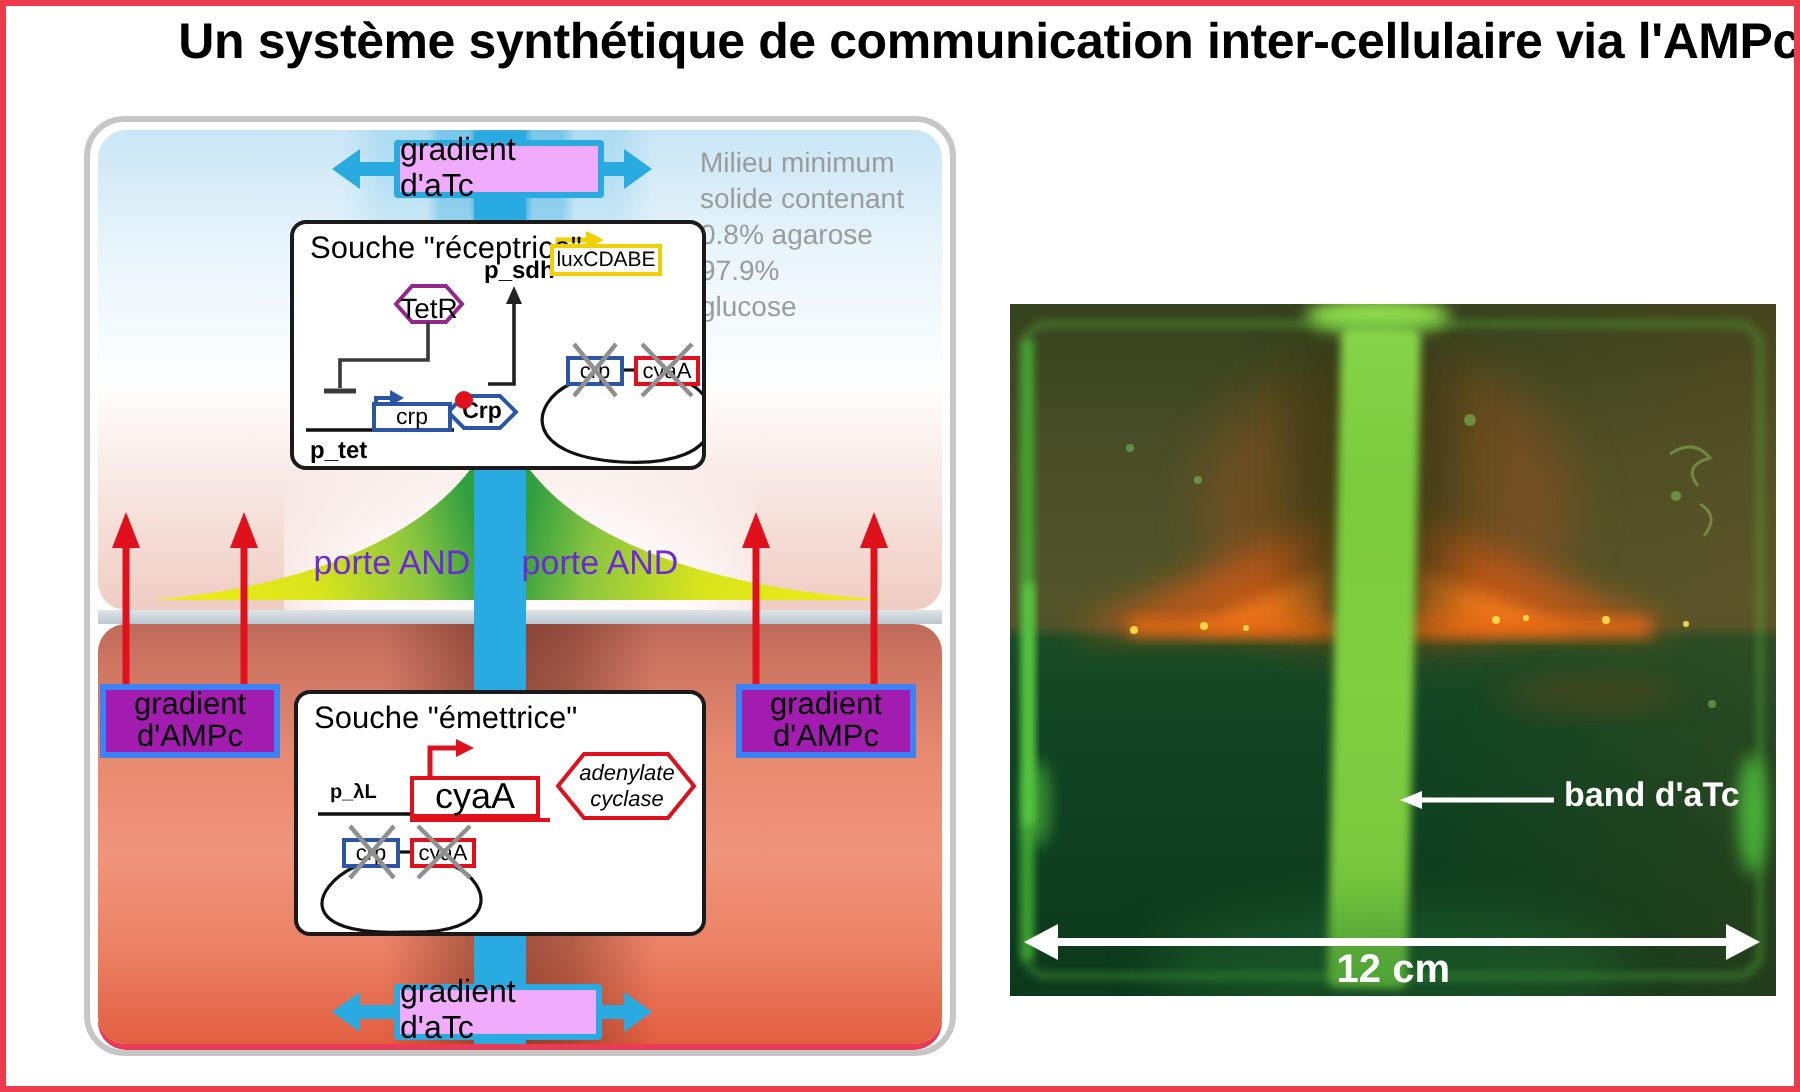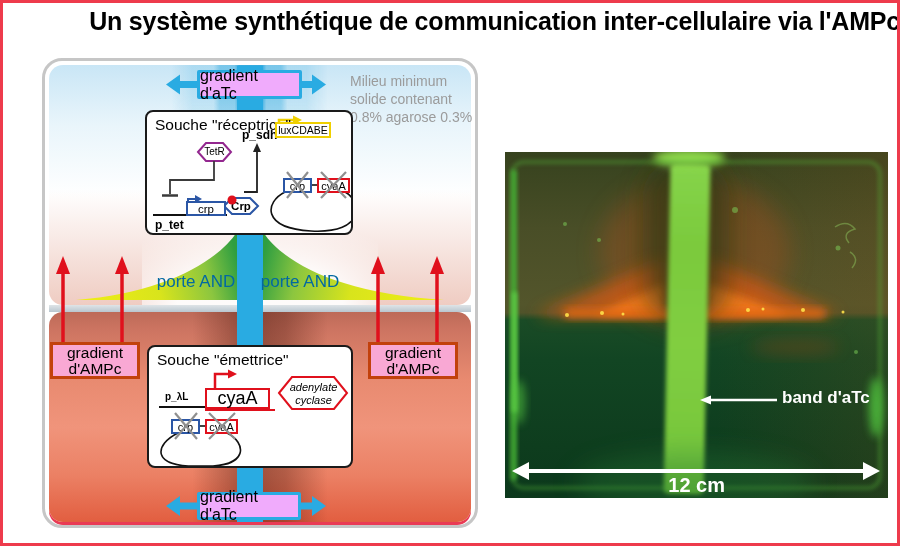--- a/index.html
+++ b/index.html
@@ -29,25 +29,25 @@
        linear-gradient(90deg, rgba(70,22,12,0) 34%, rgba(70,22,12,0.35) 44%, rgba(70,22,12,0.45) 50%, rgba(70,22,12,0.35) 56%, rgba(70,22,12,0) 66%),
        linear-gradient(180deg, #bd6a58 0%, #cc7461 8%, #e88a70 32%, #f0947b 55%, #eb8064 78%, #e25e40 100%);
      box-shadow: 0 3px 0 #e93b55; }
   .band { position:absolute; left:195px; top:8px; width:26px; height:456px; background:#29abe2; z-index:2; }
   .overlay { position:absolute; left:0; top:0; width:436px; height:470px; z-index:3; }
 
   .atc-box { position:absolute; z-index:5; background:#f0abfc; border:3px solid #29abe2; border-radius:2px;
      display:flex; align-items:center; justify-content:center; font-size:16px; color:#000; }
   .atc-top { left:155px; top:12px; width:105px; height:29px; }
   .atc-bottom { left:155px; top:434px; width:104px; height:28px; }
-  .ampc-box { position:absolute; z-index:5; background:#f9a8d4; border:3px solid #c2410c; width:90px; height:37px;
+  .ampc-box { position:absolute; z-index:5; background:#a21caf; border:3px solid #3b82f6; width:90px; height:37px;
      display:flex; flex-direction:column; align-items:center; justify-content:center; font-size:15.5px; line-height:16px; color:#000; }
   .ampc-left { left:8px; top:284px; }
   .ampc-right { left:326px; top:284px; }
-  .porte { position:absolute; z-index:4; font-size:17px; color:#0369a1; width:84px; text-align:center; }
+  .porte { position:absolute; z-index:4; font-size:17px; color:#6d28d9; width:84px; text-align:center; }
   .porte-left { left:112px; top:214px; }
   .porte-right { left:216px; top:214px; }
   .milieu { position:absolute; z-index:4; left:308px; top:14px; width:124px; font-size:14px; line-height:18px; color:#9b9b9b; }
   .milieu span { display:block; }
 
   .strain-box { position:absolute; z-index:5; background:#fff; border:2px solid #1a1a1a; border-radius:8px; }
   .strain-receiver { left:103px; top:52px; width:208px; height:125px; }
   .strain-emitter  { left:105px; top:287px; width:206px; height:123px; }
   .strain-title { position:absolute; left:8px; top:4px; font-size:15.5px; color:#000; white-space:nowrap; }
   .strain-box svg.inner { position:absolute; left:0; top:0; }
@@ -130,21 +130,22 @@
     <div class="atc-box atc-top">
       <span>gradient d'aTc</span>
     </div>
     <div class="atc-box atc-bottom">
       <span>gradient d'aTc</span>
     </div>
 
     <div class="milieu">
       <span>Milieu minimum</span>
       <span>solide contenant</span>
-      <span>0.8% agarose 0.3%</span>
+      <span>0.8% agarose 97.9%</span>
+      <span>glucose</span>
     </div>
 
     <div class="porte porte-left">porte AND</div>
     <div class="porte porte-right">porte AND</div>
 
     <div class="ampc-box ampc-left">
       <span>gradient</span>
       <span>d'AMPc</span>
     </div>
     <div class="ampc-box ampc-right">
@@ -166,21 +167,21 @@
         <polyline points="97,80 110,80 110,40" fill="none" stroke="#222" stroke-width="1.8"></polyline>
         <polygon points="106,40 114,40 110,31" fill="#222"></polygon>
         <path d="M 138 80 C 118 90, 114 116, 164 119 C 220 122, 214 88, 198 80" fill="none" stroke="#111" stroke-width="1.6"></path>
         <line x1="165" y1="73" x2="170" y2="73" stroke="#111" stroke-width="1.6"></line>
       </svg>
       <div class="strain-title">Souche "réceptrice"</div>
       <span class="lbl" style="left:95px; top:16px; width:34px; text-align:left; font-size:12px; font-weight:600;">p_sdh</span>
       <div class="gene-box b-yellow" style="left:128px; top:10px; width:56px; height:16px; font-size:10.5px;">
         <span>luxCDABE</span>
       </div>
-      <span class="lbl" style="left:51px; top:34px; width:33px; text-align:center; font-size:10px;">TetR</span>
+      <span class="lbl" style="left:51px; top:34px; width:33px; text-align:center; font-size:14px;">TetR</span>
       <span class="lbl" style="left:8px; top:106px; font-size:12px; font-weight:600;">p_tet</span>
       <div class="gene-box b-blue" style="left:39px; top:89px; width:40px; height:15px; font-size:11.5px;">
         <span>crp</span>
       </div>
       <span class="lbl" style="left:80px; top:88px; width:28px; text-align:center; font-size:11.5px; font-weight:600;">Crp</span>
       <div class="gene-box b-blue" style="left:136px; top:66px; width:29px; height:15px; font-size:11px;">
         <span>crp</span>
       </div>
       <div class="gene-box b-red" style="left:170px; top:66px; width:33px; height:15px; font-size:11px;">
         <span>cyaA</span>

